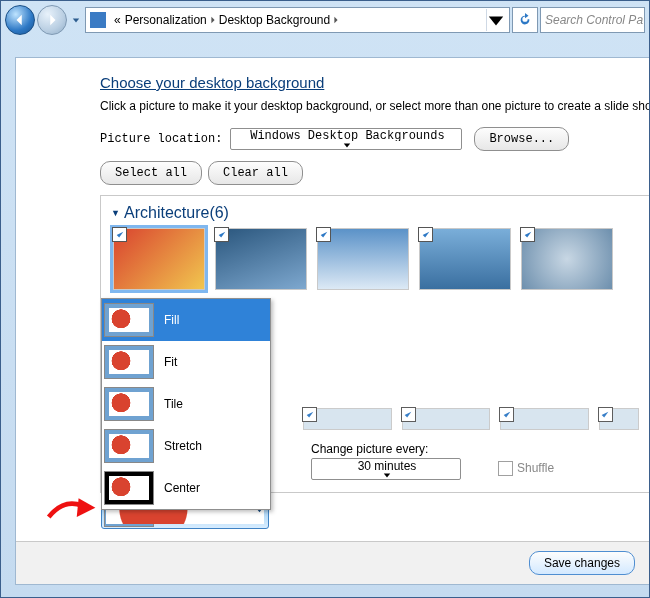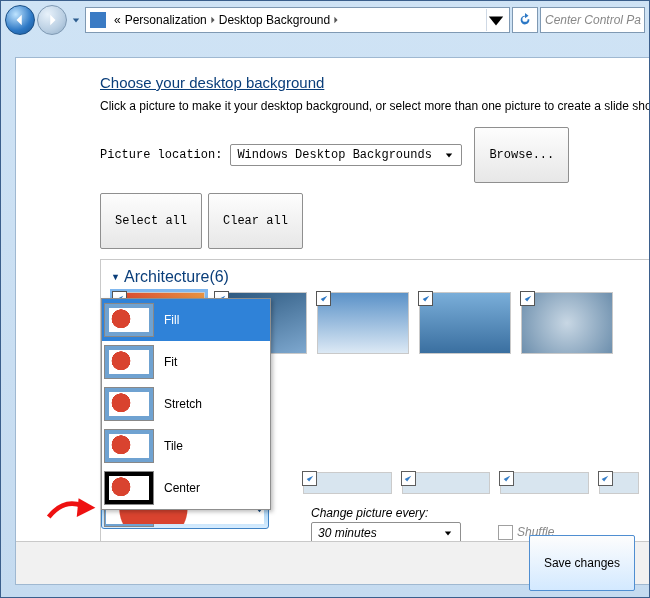--- a/index.html
+++ b/index.html
@@ -20,40 +20,40 @@
   .refresh{width:24px;height:24px;background:#fff;border:1px solid #7f99b3;margin-right:2px;display:flex;align-items:center;justify-content:center;cursor:pointer;}
   .refresh svg{width:14px;height:14px;fill:#2d78c5;}
   .searchbox{width:95px;height:24px;background:#fff;border:1px solid #7f99b3;display:flex;align-items:center;padding:0 4px;color:#888;font-style:italic;overflow:hidden;white-space:nowrap;}
   
   .panel{position:absolute;left:14px;right:0;top:56px;bottom:12px;background:#fff;border:1px solid #9fb8d1;border-right:none;box-sizing:border-box;}
   .inner{padding:16px 0 0 84px;}
   h1{margin:0 0 8px 0;font-size:15px;font-weight:400;color:#0a3e7a;text-decoration:underline;}
   .instr{color:#000;margin-bottom:14px;white-space:nowrap;overflow:hidden;}
   .row{display:flex;align-items:center;margin-bottom:10px;font-family:Liberation Mono, monospace;}
   .lbl{margin-right:8px;}
-  .combo{height:22px;background:#fff;border:1px solid #8f8f8f;border-radius:2px;display:flex;align-items:center;padding:0 4px 0 6px;cursor:pointer;box-sizing:border-box;}
+  .combo{height:22px;background:#fff;border:1px solid #8f8f8f;border-radius:2px;display:flex;align-items:center;padding:0 4px 0 6px;cursor:pointer;box-sizing:border-box;flex-direction:column;}
   .combo .txt{flex:1;white-space:nowrap;overflow:hidden;}
   .combo .arrow{width:16px;display:flex;align-items:center;justify-content:center;}
   .combo .arrow svg{width:8px;height:8px;fill:#000;}
-  .btn{height:22px;background:linear-gradient(#fdfdfd,#e7e7e7);border:1px solid #8f8f8f;border-radius:2px;padding:16px 14px;display:flex;align-items:center;cursor:pointer;margin-right:6px;}
+  .btn{height:22px;background:linear-gradient(#fdfdfd,#e7e7e7);border:1px solid #8f8f8f;border-radius:10px;padding:0 14px;display:flex;align-items:center;cursor:pointer;margin-right:6px;}
   .btn.primary{background:linear-gradient(#fdfdfd,#d3e9ff);border-color:#4f8ed1;}
   
   .gallery{border:1px solid #c9c9c9;border-right:none;height:296px;position:relative;overflow:hidden;}
   .group{padding:8px 10px 0 10px;}
   .grouphdr{display:flex;align-items:center;color:#0a3e7a;font-size:16px;margin-bottom:6px;cursor:pointer;}
   .grouphdr svg{width:9px;height:9px;fill:#0a3e7a;margin-right:4px;}
   .thumbrow{display:flex;gap:10px;padding-left:2px;}
   .thumb{width:90px;height:60px;border:1px solid #c9c9c9;position:relative;background:#ddd;cursor:pointer;}
   .thumb.sel{outline:3px solid #7fb7ef;outline-offset:0;}
   .thumb .chk{position:absolute;top:-2px;left:-2px;width:13px;height:13px;background:#fff;border:1px solid #555;display:flex;align-items:center;justify-content:center;}
   .thumb .chk svg{width:10px;height:10px;fill:#2d78c5;}
   .gallerybottom{position:absolute;left:0;right:0;bottom:0;padding:10px 10px 12px 10px;}
   .gallerybottom .thumbrow{opacity:.95;}
   .thumb.small{height:20px;}
-  .controlsrow{display:flex;align-items:center;margin-top:12px;gap:14px;margin-left:200px;font-style:italic;}
+  .controlsrow{display:flex;align-items:center;margin-top:12px;gap:14px;margin-left:200px;}
   .controlsrow .col{display:flex;flex-direction:column;}
   .shuffle{display:flex;align-items:center;gap:4px;color:#888;padding-left:23px;}
   .shuffle .box{width:13px;height:13px;border:1px solid #a0a0a0;background:#fff;}
   
   .picpos-base{position:absolute;left:100px;top:490px;width:168px;height:38px;background:linear-gradient(#f5fbff,#cfe7fb 45%,#a7d1f3 46%,#d7edff);border:1px solid #3f82c4;border-radius:3px;display:flex;align-items:center;padding:2px 18px 2px 2px;box-sizing:border-box;cursor:pointer;}
   .picpos-base .mini{width:48px;height:32px;border:1px solid #888;background:#6fa2d1;margin-right:10px;flex:none;}
   .picpos-arrow{position:absolute;right:4px;top:50%;transform:translateY(-50%);}
   .picpos-arrow svg{width:9px;height:9px;fill:#1c4e80;}
   .picpos-pop{position:absolute;left:100px;top:297px;width:168px;background:#fff;border:1px solid #8f8f8f;box-shadow:2px 2px 4px rgba(0,0,0,.25);z-index:20;}
   .pp-item{height:38px;display:flex;align-items:center;padding:2px 6px 2px 2px;cursor:pointer;}
@@ -104,21 +104,21 @@
           <svg viewBox="0 0 10 10">
             <path d="M1 3h8L5 8 1 3z"></path>
           </svg>
         </div>
     </div>
     <div class="refresh">
       <svg viewBox="0 0 16 16">
           <path d="M8 3a5 5 0 1 0 4.9 4H11a3 3 0 1 1-3-3v2l4-3-4-3v3z"></path>
         </svg>
     </div>
-    <div class="searchbox">Center Control Pa</div>
+    <div class="searchbox">Search Control Pa</div>
   </div>
 
   <div class="panel">
     <div class="inner">
       <h1>Choose your desktop background</h1>
       <div class="instr">Click a picture to make it your desktop background, or select more than one picture to create a slide show</div>
 
       <div class="row">
         <span class="lbl">Picture location:</span>
         <div class="combo" style="width:232px;margin-right:12px">
@@ -254,25 +254,25 @@
     <div class="pp-item sel">
       <div class="mini"></div>
       <span>Fill</span>
     </div>
     <div class="pp-item">
       <div class="mini"></div>
       <span>Fit</span>
     </div>
     <div class="pp-item">
       <div class="mini"></div>
+      <span>Tile</span>
+    </div>
+    <div class="pp-item">
+      <div class="mini"></div>
       <span>Stretch</span>
-    </div>
-    <div class="pp-item">
-      <div class="mini"></div>
-      <span>Tile</span>
     </div>
     <div class="pp-item">
       <div class="mini" style="background:#000"></div>
       <span>Center</span>
     </div>
   </div>
 
   <div class="redarrow">
     <svg viewBox="0 0 60 50">
       <path d="M4 40 Q20 20 40 28" stroke="#e11" stroke-width="5" fill="none"></path>

